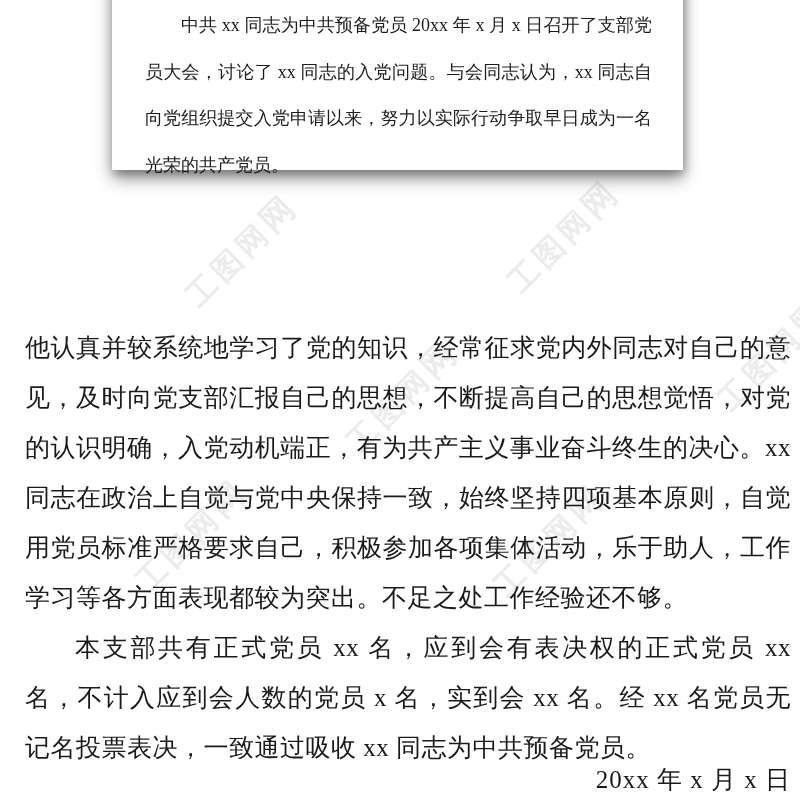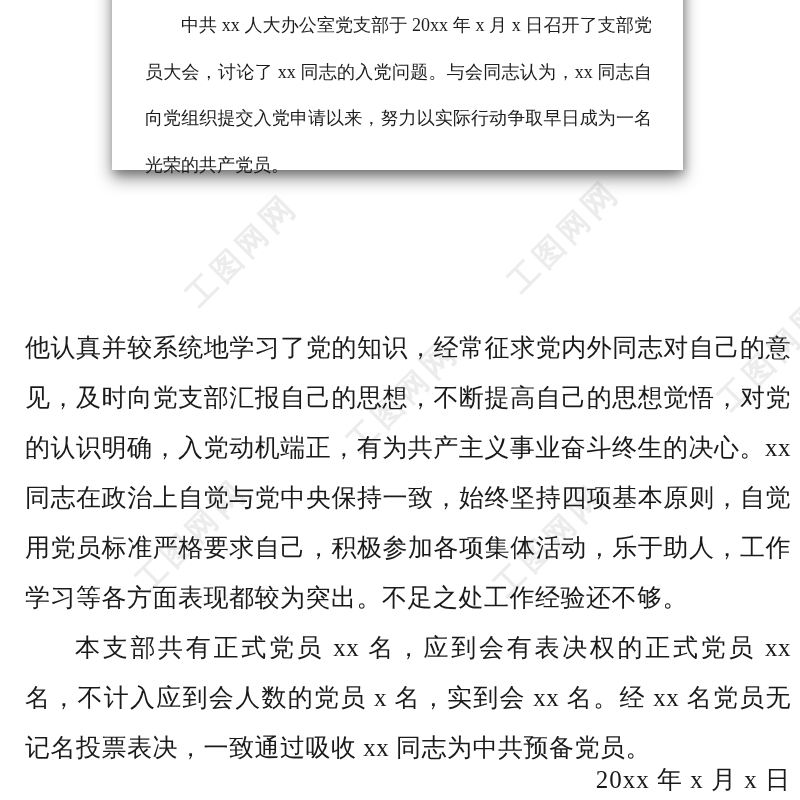--- a/index.html
+++ b/index.html
@@ -103,16 +103,16 @@
       <span class="wm" style="left: 548px; top: 542px; color: rgb(236, 236, 236);"><span>工图网</span><span class="wm-icon">网</span></span>
     </div>
 
   <div class="body-text">
     <p class="para">他认真并较系统地学习了党的知识，经常征求党内外同志对自己的意见，及时向党支部汇报自己的思想，不断提高自己的思想觉悟，对党的认识明确，入党动机端正，有为共产主义事业奋斗终生的决心。xx 同志在政治上自觉与党中央保持一致，始终坚持四项基本原则，自觉用党员标准严格要求自己，积极参加各项集体活动，乐于助人，工作学习等各方面表现都较为突出。不足之处工作经验还不够。</p>
     <p class="para indent">本支部共有正式党员 xx 名，应到会有表决权的正式党员 xx 名，不计入应到会人数的党员 x 名，实到会 xx 名。经 xx 名党员无记名投票表决，一致通过吸收 xx 同志为中共预备党员。</p>
     <p class="date-line">20xx 年 x 月 x 日</p>
   </div>
 
   <div class="page-card">
-    <p class="card-text">中共 xx 人大办公室党支部于 20xx 年 x 月 x 日召开了支部党员大会，讨论了 xx 同志的入党问题。与会同志认为，xx 同志自向党组织提交入党申请以来，努力以实际行动争取早日成为一名光荣的共产党员。</p>
+    <p class="card-text">中共 xx 同志为中共预备党员 20xx 年 x 月 x 日召开了支部党员大会，讨论了 xx 同志的入党问题。与会同志认为，xx 同志自向党组织提交入党申请以来，努力以实际行动争取早日成为一名光荣的共产党员。</p>
   </div>
 
 </div>
 
 </body></html>

